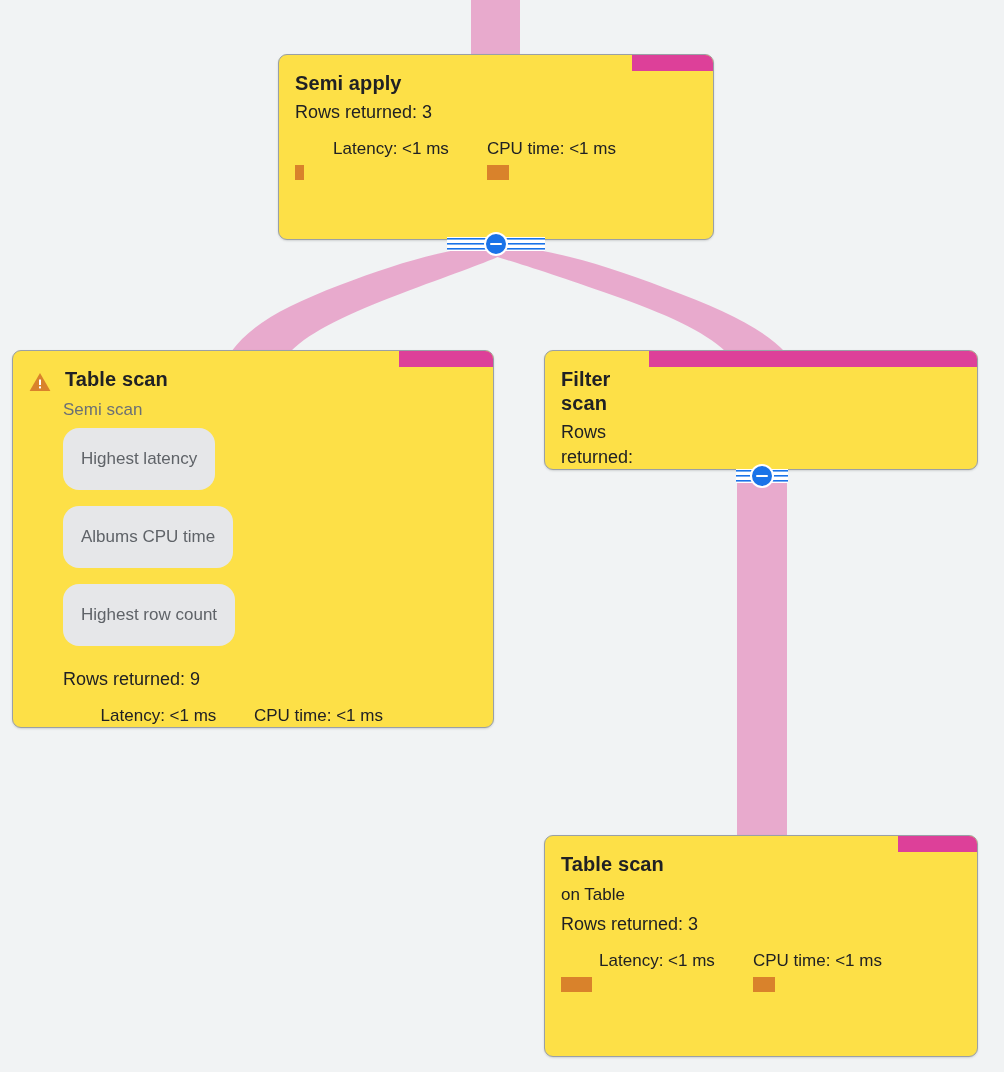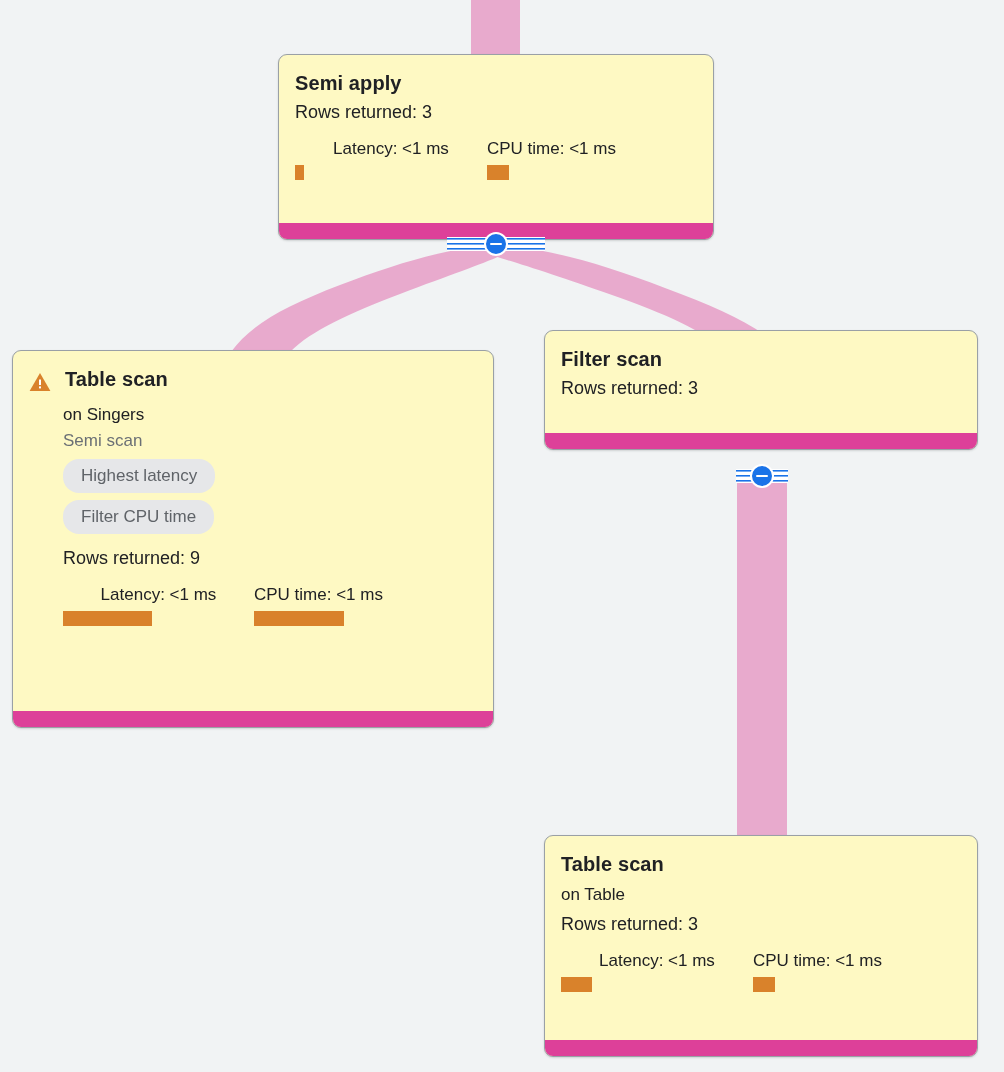--- a/index.html
+++ b/index.html
@@ -17,27 +17,26 @@
   }
   #edges {
     position: absolute; left: 0; top: 0;
     width: 1004px; height: 1072px;
     pointer-events: none;
   }
 
   
   .node {
     position: absolute;
-    background: #fef9c3;
+    background: #fde047;
     border: 1px solid #9aa0a6;
     border-radius: 9px;
     box-shadow: 0 1px 2px rgba(60,64,67,.18);
     overflow: hidden;
     display: flex;
-    flex-direction: column;
   }
   .node-body {
     flex: 1 1 auto;
     padding: 16px 16px 10px 16px;
   }
   .node-accent {
     height: 16px;
     width: 100%;
     background: #dd4099;
     flex: 0 0 auto;
@@ -72,24 +71,24 @@
     line-height: 25px;
     margin: 5px 0 0 0;
   }
 
   .chips { margin-top: 6px; }
   .chip {
     display: inline-block;
     background: #e6e7e9;
     color: #5f6368;
     border-radius: 16px;
-    padding: 6px 18px;
+    padding: 20px 18px;
     font-size: 17px;
     line-height: 22px;
-    margin-bottom: 7px;
+    margin-bottom: 16px;
   }
   .chip-row { display: block; }
 
   .metrics {
     display: flex;
     margin-top: 14px;
   }
   .metric { flex: 0 0 auto; text-align: center; }
   .metric-label {
     font-size: 17px;
@@ -191,50 +190,52 @@
           <svg width="22" height="20" viewBox="0 0 22 20" aria-hidden="true">
             <path d="M11 1 L21.4 19 L0.6 19 Z" fill="#d9822b"></path>
             <rect x="10" y="7.5" width="2" height="5.5" fill="#ffffff"></rect>
             <rect x="10" y="14.4" width="2" height="2" fill="#ffffff"></rect>
           </svg>
         </span>
         <h2 class="node-title">Table scan</h2>
       </div>
 
       <div class="indented">
-        <p class="node-sub">on Singers</p>
         <p class="node-sub muted">Semi scan</p>
 
         <div class="chips">
           <div class="chip-row">
             <span class="chip">Highest latency</span>
           </div>
           <div class="chip-row">
-            <span class="chip">Filter CPU time</span>
+            <span class="chip">Albums CPU time</span>
+          </div>
+          <div class="chip-row">
+            <span class="chip">Highest row count</span>
           </div>
         </div>
 
         <p class="node-rows">Rows returned: 9</p>
 
         <div class="metrics">
           <div class="metric" style="width:191px;">
             <div class="metric-label">Latency: &lt;1 ms</div>
             <div class="metric-bar" style="width:89px;"></div>
           </div>
           <div class="metric">
             <div class="metric-label">CPU time: &lt;1 ms</div>
             <div class="metric-bar" style="width:90px;"></div>
           </div>
         </div>
       </div>
     </div>
     <div class="node-accent"></div>
   </div>
 
-  <div class="node" style="left:544px; top:330px; width:434px; height:120px;">
+  <div class="node" style="left:544px; top:350px; width:434px; height:120px;">
     <div class="node-body">
       <div class="node-head">
         <h2 class="node-title">Filter scan</h2>
       </div>
       <p class="node-rows">Rows returned: 3</p>
     </div>
     <div class="node-accent"></div>
   </div>
 
   <div class="collapse-rails" style="left:736px; top:469px; width:52px;"></div>

